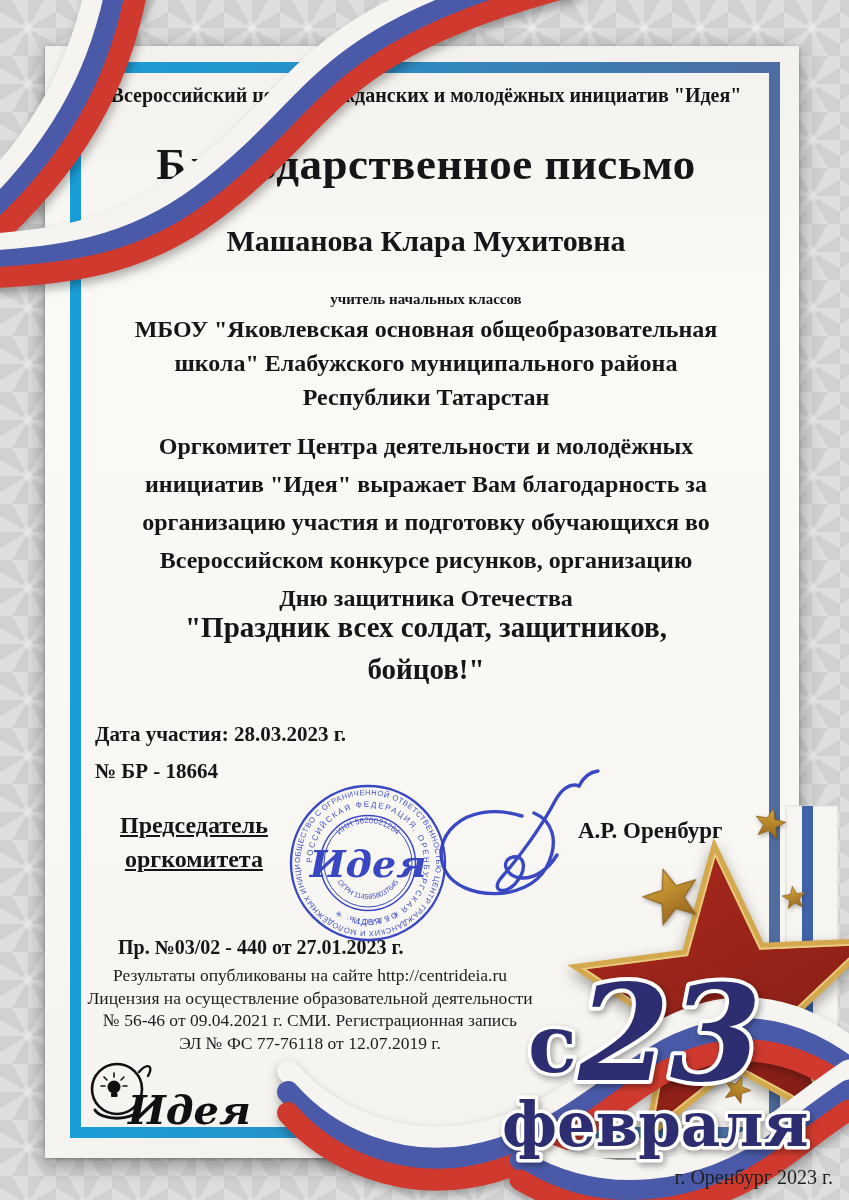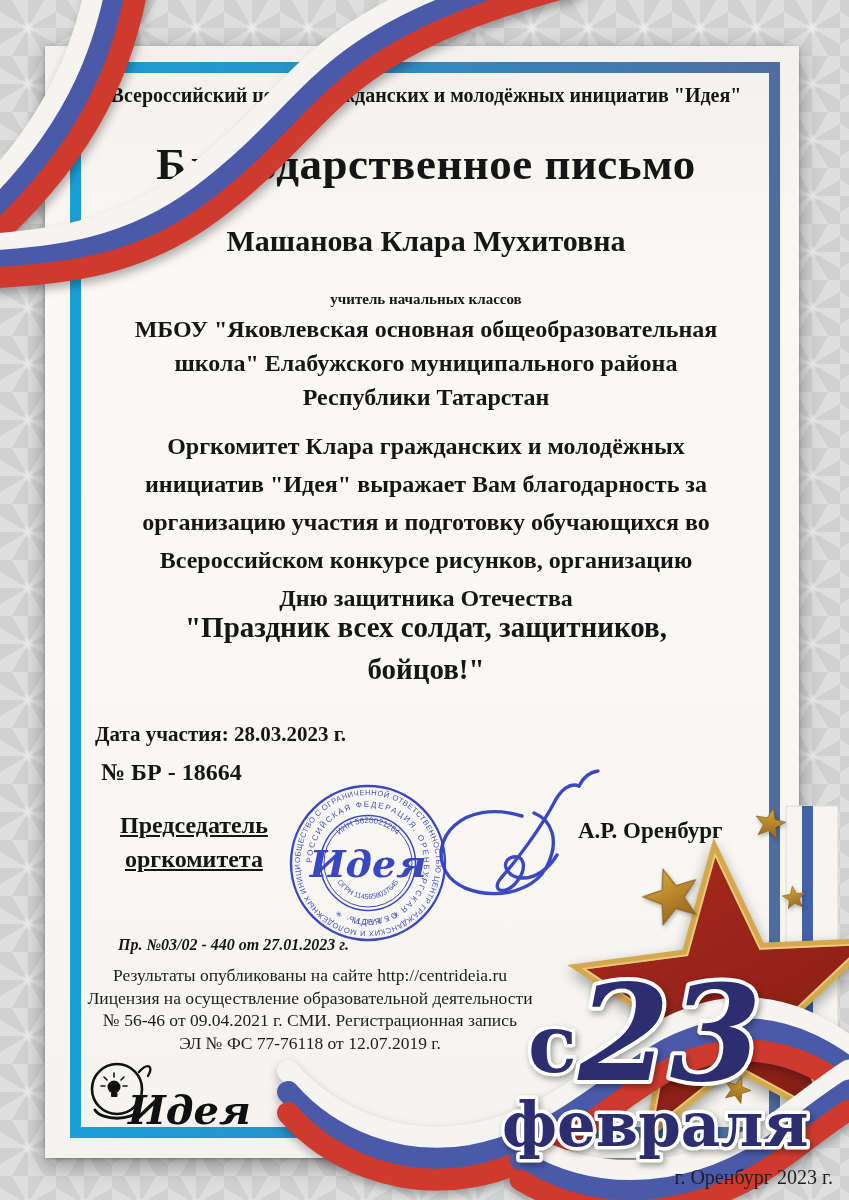--- a/index.html
+++ b/index.html
@@ -19,24 +19,24 @@
   .txt{color:#161616;font-weight:bold;}
   .ctext{left:82px;width:688px;text-align:center;}
   #org-header{top:84px;font-size:20px;}
   #title{top:138px;font-size:45px;letter-spacing:.5px;}
   #name{top:224px;font-size:30px;}
   #role{top:291px;font-size:15px;}
   #school{top:312px;font-size:24px;line-height:34px;}
   #body-par{top:427px;font-size:24px;line-height:38px;}
   #contest{top:606px;font-size:29px;line-height:42px;}
   #date-line{left:95px;top:722px;font-size:21px;}
-  #num-line{left:101px;top:759px;font-size:24px;}
+  #num-line{left:95px;top:759px;font-size:21px;}
   #chair{left:120px;top:808px;font-size:24px;line-height:34px;text-decoration:underline;}
   #signer{left:578px;top:818px;font-size:23px;}
-  #protocol{left:118px;top:936px;font-size:16px;font-style:italic;}
+  #protocol{left:118px;top:936px;font-size:20px;}
   #footer-par{left:85px;width:450px;top:964px;font-size:17.5px;line-height:22.5px;font-weight:normal;text-align:center;color:#1c1c1c;}
   #city-year{right:16px;top:1166px;font-size:20px;font-weight:normal;color:#1f1f1f;}
   svg{position:absolute;overflow:hidden;}
   .stamp-t{fill:#2b3ac0;opacity:.95;font-family:"Liberation Sans","DejaVu Sans",sans-serif;}
   .badge-t{fill:#2d2d71;stroke:#ffffff;paint-order:stroke;stroke-linejoin:round;
     font-family:"DejaVu Serif","Liberation Serif",serif;font-weight:bold;}
 </style>
 </head>
 <body>
 
@@ -50,21 +50,21 @@
   <div id="name" class="abs ctext txt">Машанова Клара Мухитовна</div>
   <div id="role" class="abs ctext txt">учитель начальных классов</div>
 
   <div id="school" class="abs ctext txt">
     <div>МБОУ "Яковлевская основная общеобразовательная</div>
     <div>школа" Елабужского муниципального района</div>
     <div>Республики Татарстан</div>
   </div>
 
   <div id="body-par" class="abs ctext txt">
-    <div>Оргкомитет Клара гражданских и молодёжных</div>
+    <div>Оргкомитет Центра деятельности и молодёжных</div>
     <div>инициатив "Идея" выражает Вам благодарность за</div>
     <div>организацию участия и подготовку обучающихся во</div>
     <div>Всероссийском конкурсе рисунков, организацию</div>
     <div>Дню защитника Отечества</div>
   </div>
 
   <div id="contest" class="abs ctext txt">
     <div>"Праздник всех солдат, защитников,</div>
     <div>бойцов!"</div>
   </div>

